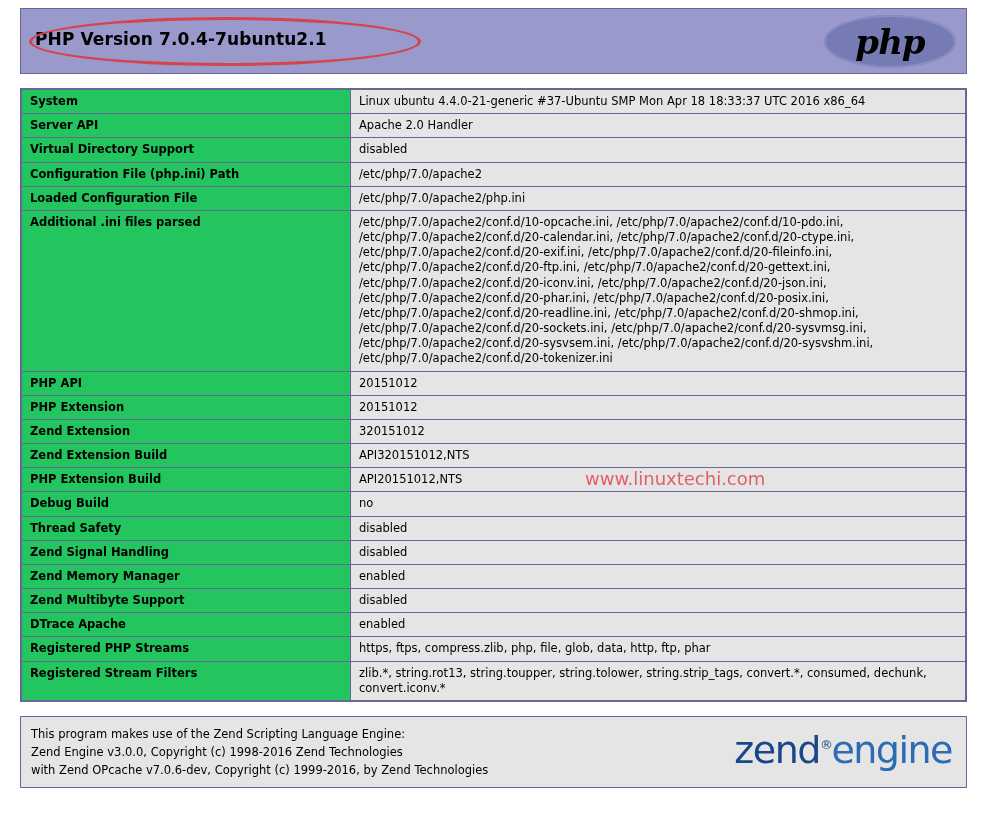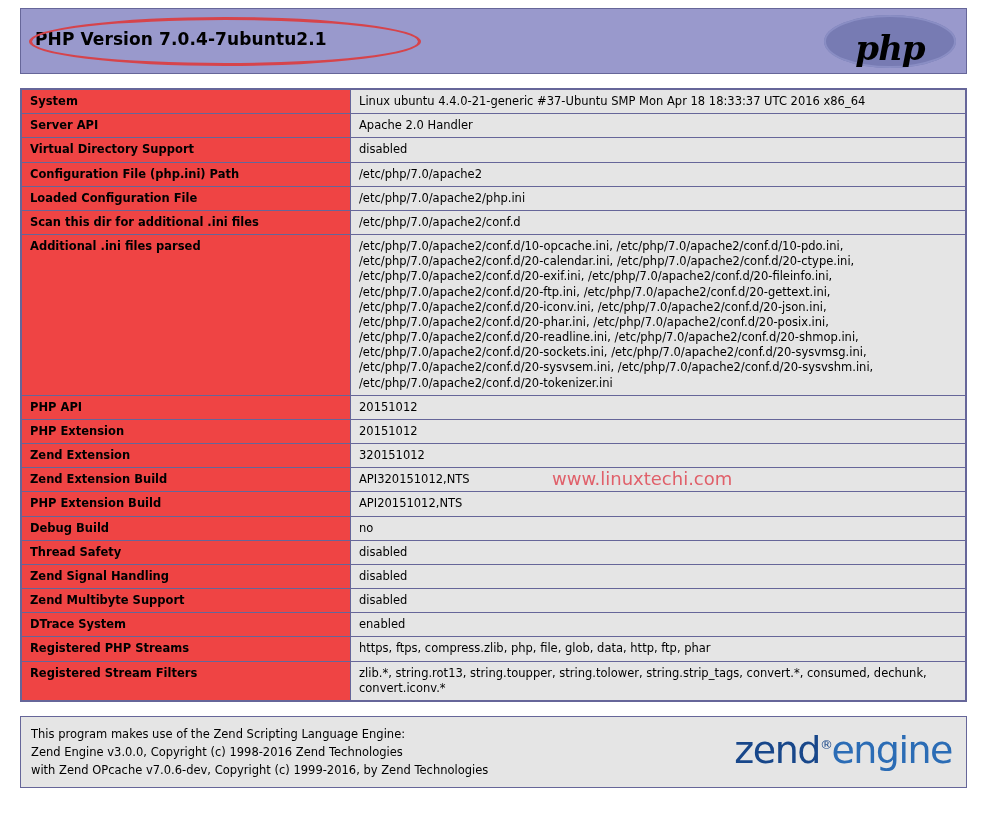--- a/index.html
+++ b/index.html
@@ -54,21 +54,21 @@
   .php-logo {
     position: absolute;
     right: 10px;
     top: 6px;
     width: 132px;
     height: 53px;
     background: #777bb3;
     border-radius: 50%/50%;
     box-shadow: inset 0 0 0 2px #8a8ec4;
     display: flex;
-    align-items: flex-end;
+    align-items: center;
     justify-content: center;
   }
   .php-logo span {
     font-family: "DejaVu Serif", "Liberation Serif", serif;
     font-style: italic;
     font-weight: bold;
     font-size: 34px;
     color: #000000;
     letter-spacing: -1px;
   }
@@ -86,21 +86,21 @@
   }
   table.info td {
     border: 1px solid #666699;
     padding: 4px 8px;
     vertical-align: top;
     font-size: 11.5px;
     line-height: 1.32;
   }
   td.key {
     width: 312px;
-    background: #ef4444;
+    background: #22c55e;
     font-weight: bold;
     color: #000000;
   }
   td.val {
     background: #e5e5e5;
     color: #000000;
     word-wrap: break-word;
   }
 
   
@@ -138,21 +138,21 @@
     font-size: 13px;
     vertical-align: super;
   }
   .zend-logo .engine {
     color: #2b6cb5;
   }
 
   
   .watermark {
     position: absolute;
-    left: 552px;
+    left: 585px;
     top: 460px;
     font-size: 18px;
     color: #e0606a;
     font-family: "DejaVu Sans", "Liberation Sans", sans-serif;
     pointer-events: none;
     white-space: nowrap;
   }
 </style>
 </head>
 <body>
@@ -184,24 +184,20 @@
           </tr>
           <tr>
             <td class="key">Configuration File (php.ini) Path</td>
             <td class="val">/etc/php/7.0/apache2</td>
           </tr>
           <tr>
             <td class="key">Loaded Configuration File</td>
             <td class="val">/etc/php/7.0/apache2/php.ini</td>
           </tr>
           <tr>
-            <td class="key">Scan this dir for additional .ini files</td>
-            <td class="val">/etc/php/7.0/apache2/conf.d</td>
-          </tr>
-          <tr>
             <td class="key">Additional .ini files parsed</td>
             <td class="val">/etc/php/7.0/apache2/conf.d/10-opcache.ini, /etc/php/7.0/apache2/conf.d/10-pdo.ini, /etc/php/7.0/apache2/conf.d/20-calendar.ini, /etc/php/7.0/apache2/conf.d/20-ctype.ini, /etc/php/7.0/apache2/conf.d/20-exif.ini, /etc/php/7.0/apache2/conf.d/20-fileinfo.ini, /etc/php/7.0/apache2/conf.d/20-ftp.ini, /etc/php/7.0/apache2/conf.d/20-gettext.ini, /etc/php/7.0/apache2/conf.d/20-iconv.ini, /etc/php/7.0/apache2/conf.d/20-json.ini, /etc/php/7.0/apache2/conf.d/20-phar.ini, /etc/php/7.0/apache2/conf.d/20-posix.ini, /etc/php/7.0/apache2/conf.d/20-readline.ini, /etc/php/7.0/apache2/conf.d/20-shmop.ini, /etc/php/7.0/apache2/conf.d/20-sockets.ini, /etc/php/7.0/apache2/conf.d/20-sysvmsg.ini, /etc/php/7.0/apache2/conf.d/20-sysvsem.ini, /etc/php/7.0/apache2/conf.d/20-sysvshm.ini, /etc/php/7.0/apache2/conf.d/20-tokenizer.ini</td>
           </tr>
           <tr>
             <td class="key">PHP API</td>
             <td class="val">20151012</td>
           </tr>
           <tr>
             <td class="key">PHP Extension</td>
             <td class="val">20151012</td>
@@ -224,25 +220,29 @@
           </tr>
           <tr>
             <td class="key">Thread Safety</td>
             <td class="val">disabled</td>
           </tr>
           <tr>
             <td class="key">Zend Signal Handling</td>
             <td class="val">disabled</td>
           </tr>
           <tr>
+            <td class="key">Zend Memory Manager</td>
+            <td class="val">enabled</td>
+          </tr>
+          <tr>
             <td class="key">Zend Multibyte Support</td>
             <td class="val">disabled</td>
           </tr>
           <tr>
-            <td class="key">DTrace System</td>
+            <td class="key">DTrace Apache</td>
             <td class="val">enabled</td>
           </tr>
           <tr>
             <td class="key">Registered PHP Streams</td>
             <td class="val">https, ftps, compress.zlib, php, file, glob, data, http, ftp, phar</td>
           </tr>
           <tr>
             <td class="key">Registered Stream Filters</td>
             <td class="val">zlib.*, string.rot13, string.toupper, string.tolower, string.strip_tags, convert.*, consumed, dechunk, convert.iconv.*</td>
           </tr>

